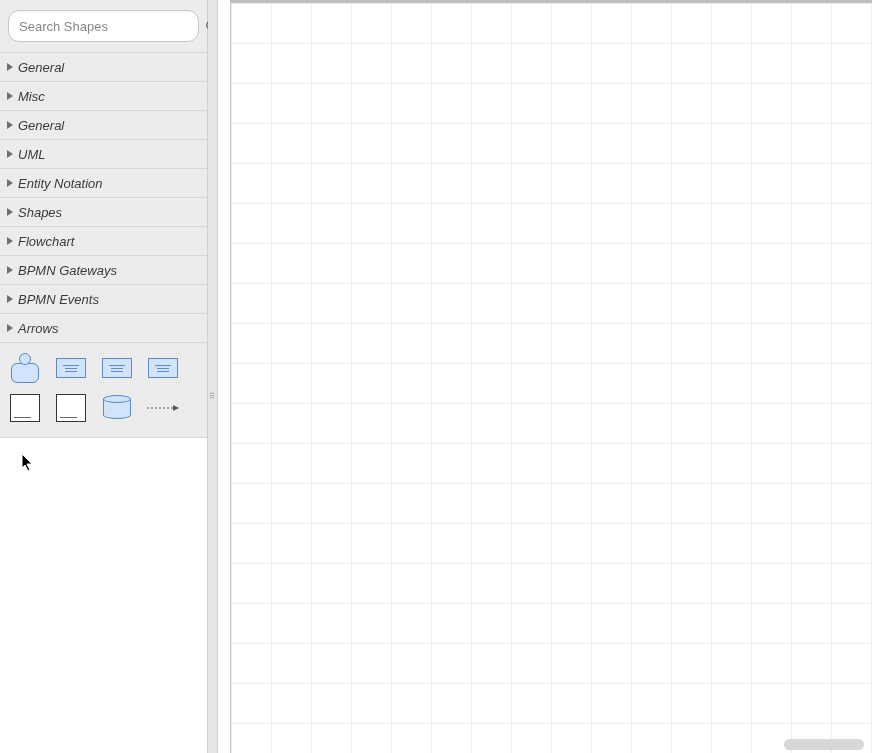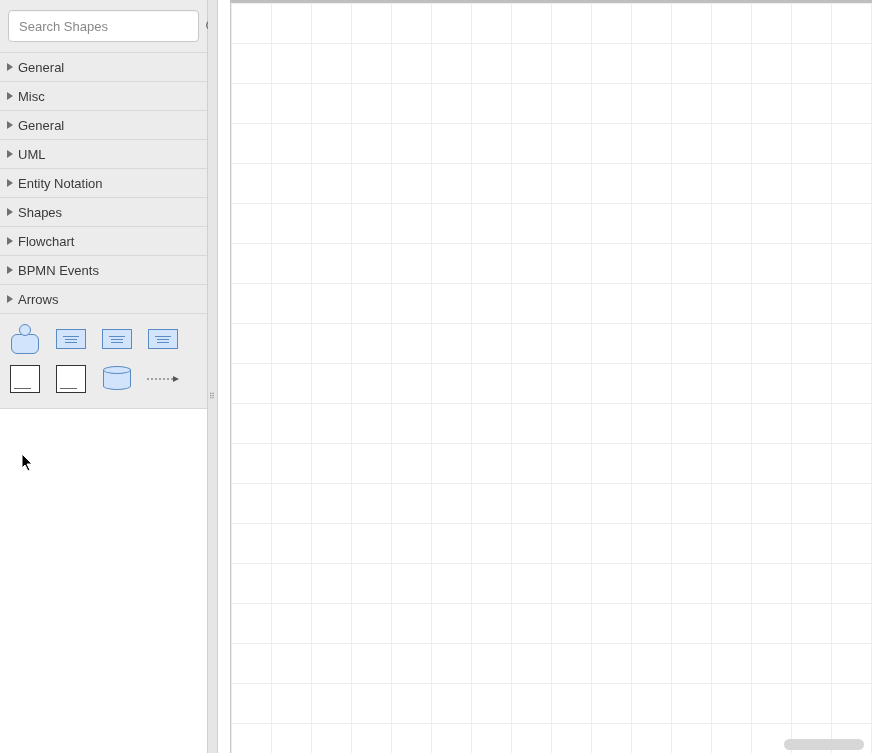--- a/index.html
+++ b/index.html
@@ -25,21 +25,21 @@
     flex-direction: column;
   }
   .search-wrap {
     padding: 10px 8px;
     border-bottom: 1px solid #d8d8d8;
   }
   .search-box {
     position: relative;
     background: #fff;
     border: 1px solid #c8c8c8;
-    border-radius: 4px;
+    border-radius: 11px;
     height: 32px;
     display: flex;
     align-items: center;
     box-shadow: inset 0 1px 1px rgba(0,0,0,0.04);
   }
   .search-input {
     flex: 1;
     border: none;
     outline: none;
     background: transparent;
@@ -61,20 +61,21 @@
   .cat-row {
     height: 29px;
     display: flex;
     align-items: center;
     padding: 0 8px 0 4px;
     border-bottom: 1px solid #d8d8d8;
     cursor: pointer;
     font-size: 13px;
     color: #3a3a3a;
     background: #ececec;
+    font-style: italic;
   }
   .cat-arrow {
     width: 12px;
     height: 12px;
     display: flex;
     align-items: center;
     justify-content: center;
     margin-right: 2px;
   }
   .cat-arrow svg { display:block; }
@@ -291,20 +292,28 @@
           </svg>
       </span>
       <span>Flowchart</span>
     </div>
     <div class="cat-row">
       <span class="cat-arrow">
         <svg width="8" height="8" viewBox="0 0 8 8">
             <polygon points="1,0 7,4 1,8" fill="#707070"></polygon>
           </svg>
       </span>
+      <span>BPMN Gateways</span>
+    </div>
+    <div class="cat-row">
+      <span class="cat-arrow">
+        <svg width="8" height="8" viewBox="0 0 8 8">
+            <polygon points="1,0 7,4 1,8" fill="#707070"></polygon>
+          </svg>
+      </span>
       <span>BPMN Events</span>
     </div>
     <div class="cat-row">
       <span class="cat-arrow">
         <svg width="8" height="8" viewBox="0 0 8 8">
             <polygon points="1,0 7,4 1,8" fill="#707070"></polygon>
           </svg>
       </span>
       <span>Arrows</span>
     </div>

